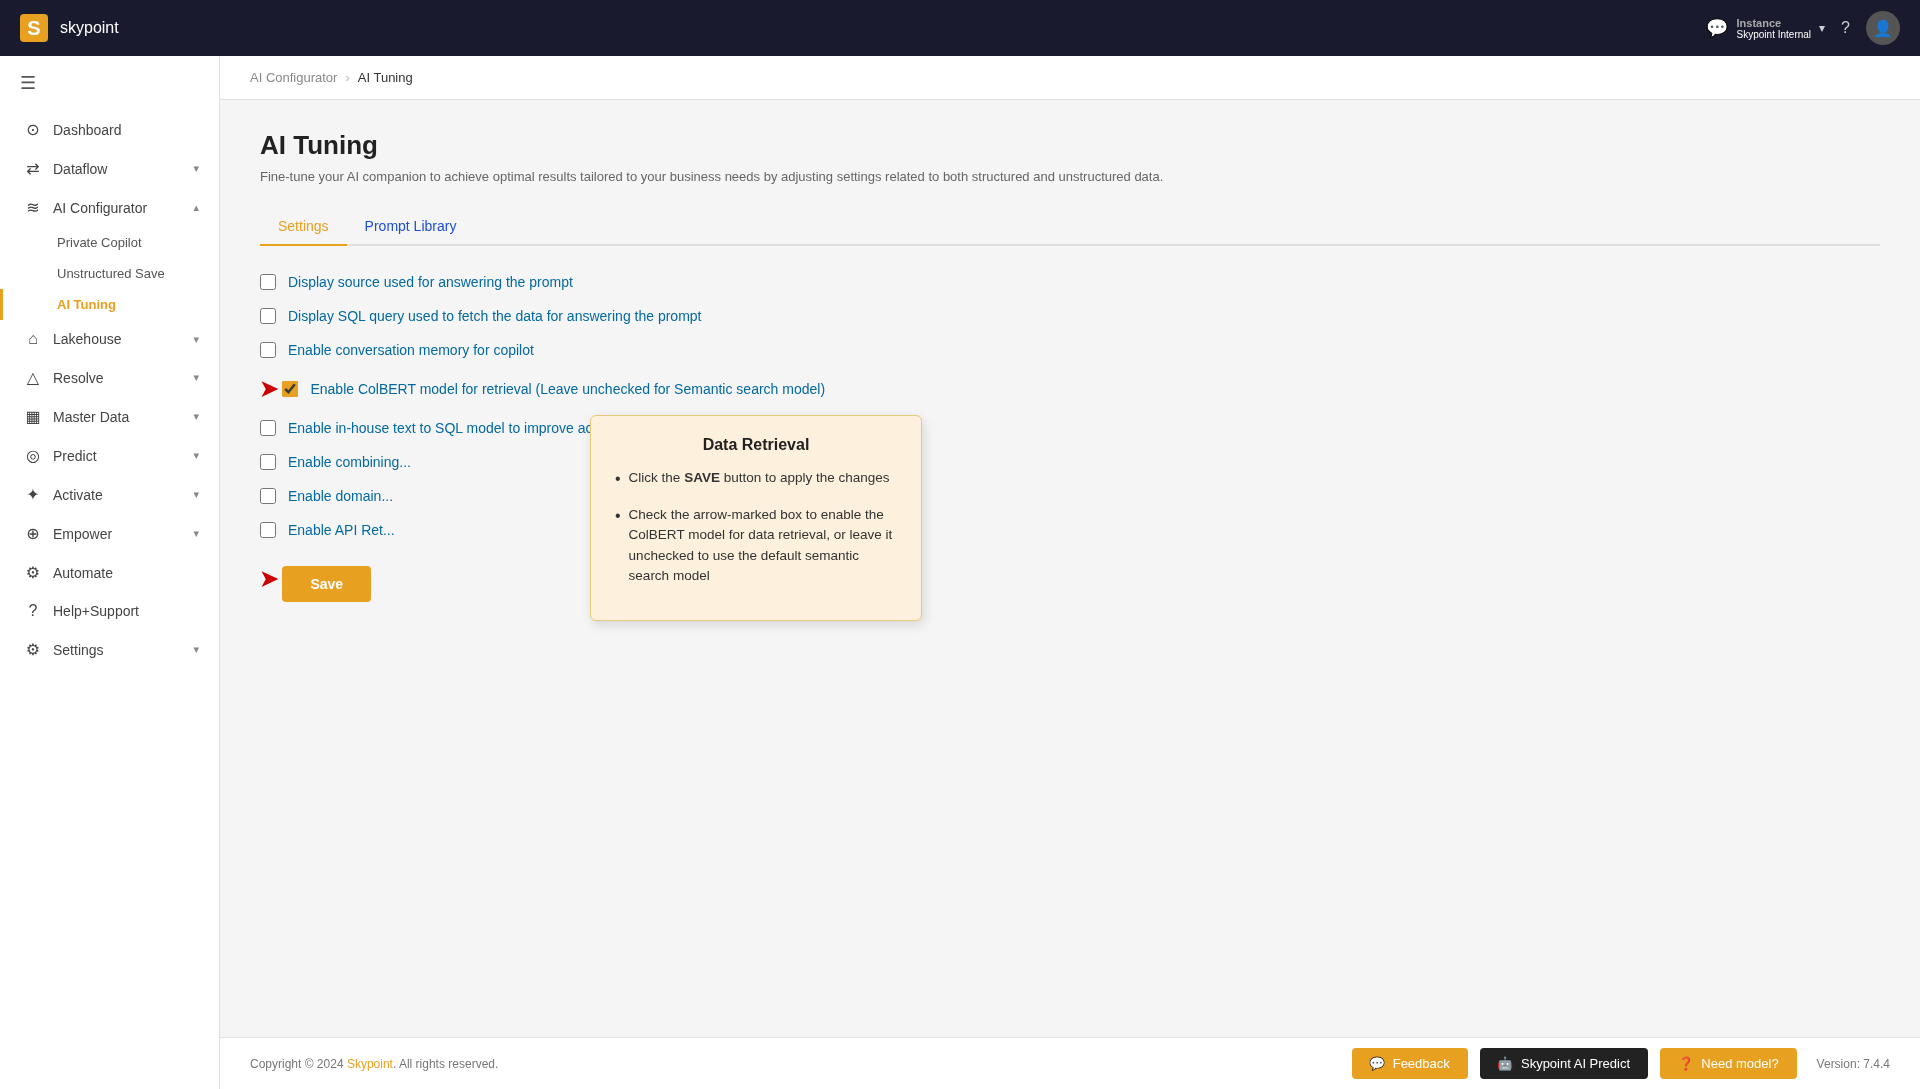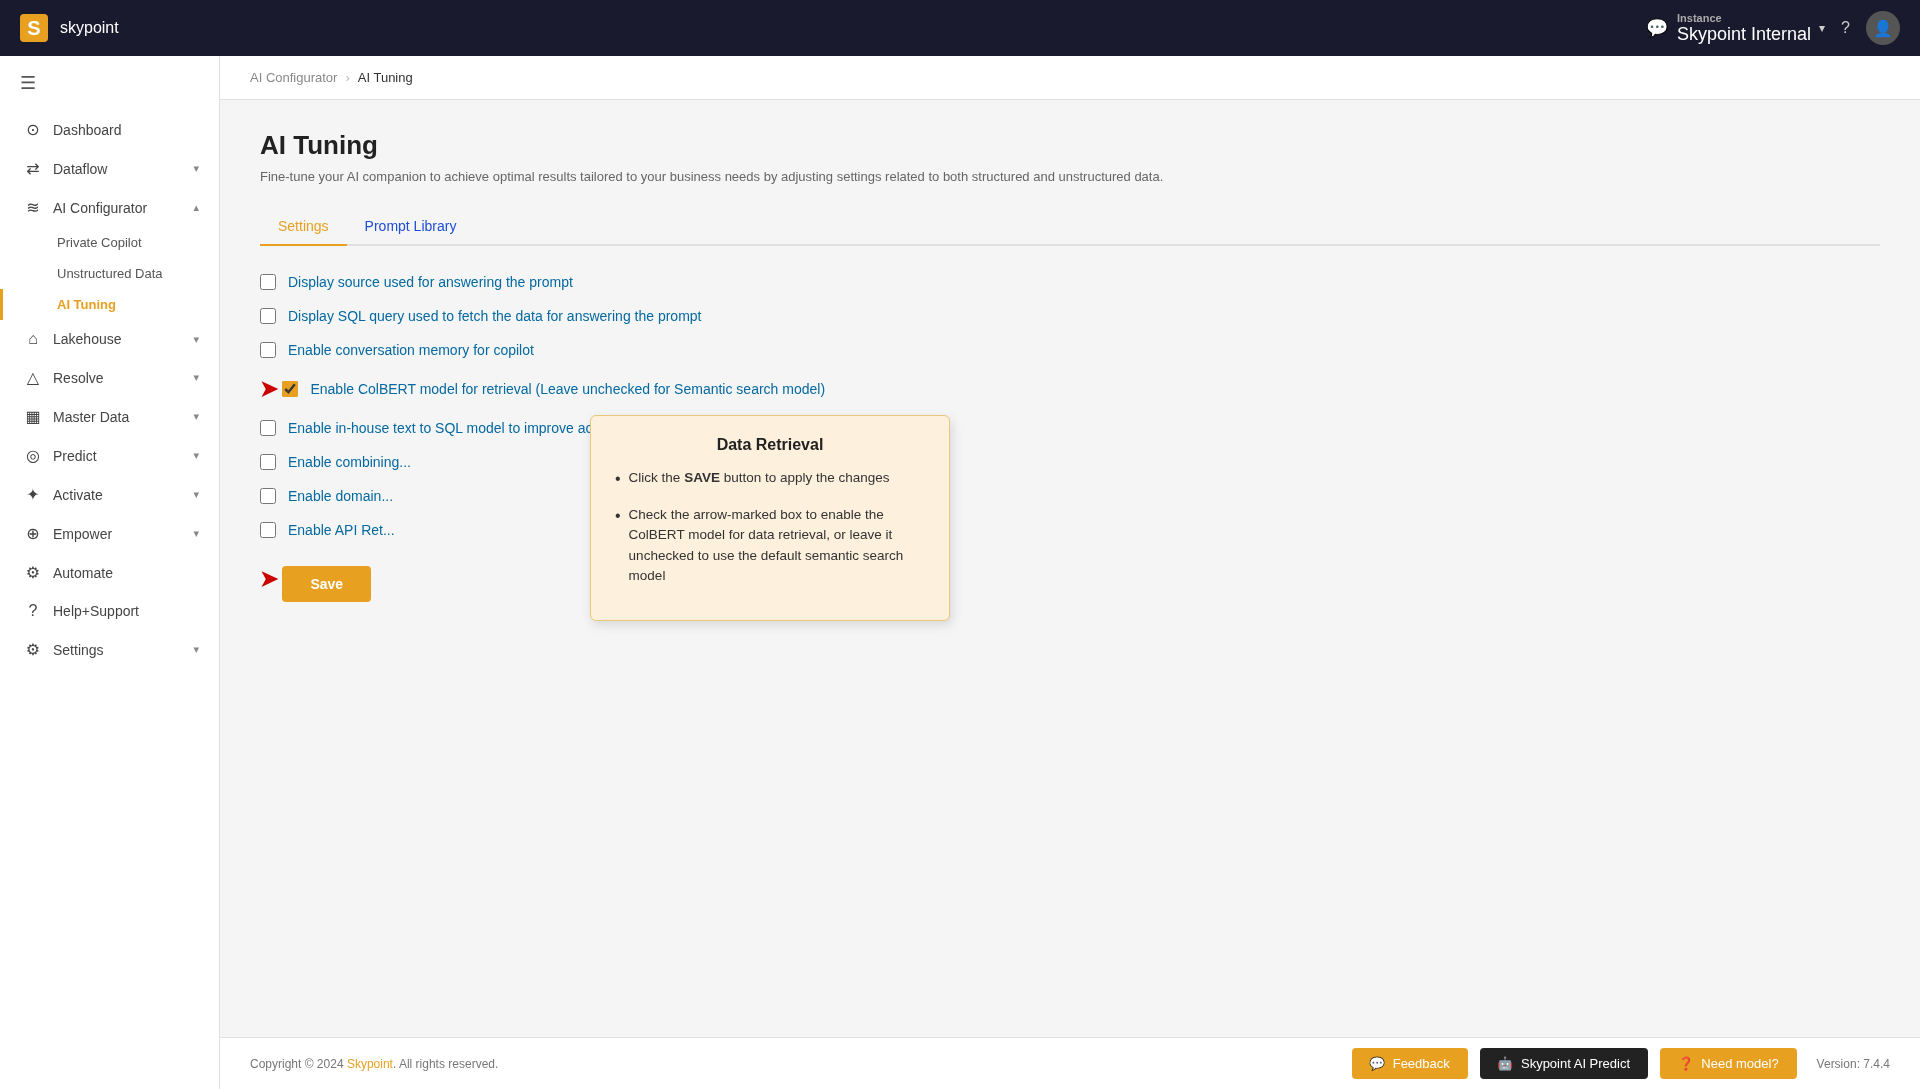--- a/index.html
+++ b/index.html
@@ -13,21 +13,21 @@
       align-items: center;
       justify-content: space-between;
       padding: 0 20px;
       flex-shrink: 0;
     }
     .header-left { display: flex; align-items: center; gap: 12px; }
     .logo-icon { color: white; font-size: 20px; font-weight: bold; background: #e8a020; width: 28px; height: 28px; display: flex; align-items: center; justify-content: center; border-radius: 4px; }
     .logo-text { color: white; font-size: 16px; font-weight: 500; }
     .header-right { display: flex; align-items: center; gap: 16px; }
     .instance-block { display: flex; align-items: center; gap: 8px; color: #ccc; font-size: 13px; }
-    .instance-name { color: white; font-size: 18px; font-weight: 500; }
+    .instance-name { color: white; font-size: 10px; font-weight: 500; }
     .chevron-down { color: #ccc; font-size: 12px; }
     .help-icon { color: #ccc; font-size: 16px; cursor: pointer; }
     .avatar { width: 34px; height: 34px; border-radius: 50%; background: #555; display: flex; align-items: center; justify-content: center; color: white; font-size: 16px; cursor: pointer; }
 
     
     .main-layout { display: flex; flex: 1; overflow: hidden; }
 
     
     .sidebar {
       width: 220px;
@@ -134,21 +134,21 @@
 
     
     .tooltip-popup {
       position: absolute;
       top: 315px;
       left: 370px;
       background: #fdf0dc;
       border: 1px solid #e8c87a;
       border-radius: 6px;
       padding: 20px 24px;
-      width: 360px;
+      width: 332px;
       box-shadow: 2px 4px 12px rgba(0,0,0,0.12);
       z-index: 100;
     }
     .tooltip-title { font-size: 16px; font-weight: 700; color: #222; text-align: center; margin-bottom: 14px; }
     .tooltip-list { list-style: none; padding: 0; }
     .tooltip-list li {
       display: flex;
       gap: 8px;
       margin-bottom: 14px;
       font-size: 13.5px;
@@ -231,21 +231,21 @@
     <div class="sidebar-item">
       <span class="icon">≋</span>
       <span class="label">AI Configurator</span>
       <span class="caret">▴</span>
     </div>
 
     <div class="sidebar-sub-item">
       <span>Private Copilot</span>
     </div>
     <div class="sidebar-sub-item">
-      <span>Unstructured Data</span>
+      <span>Unstructured Save</span>
     </div>
     <div class="sidebar-sub-item active-sub">
       <span>AI Tuning</span>
     </div>
 
     <div class="sidebar-item">
       <span class="icon">⌂</span>
       <span class="label">Lakehouse</span>
       <span class="caret">▾</span>
     </div>

